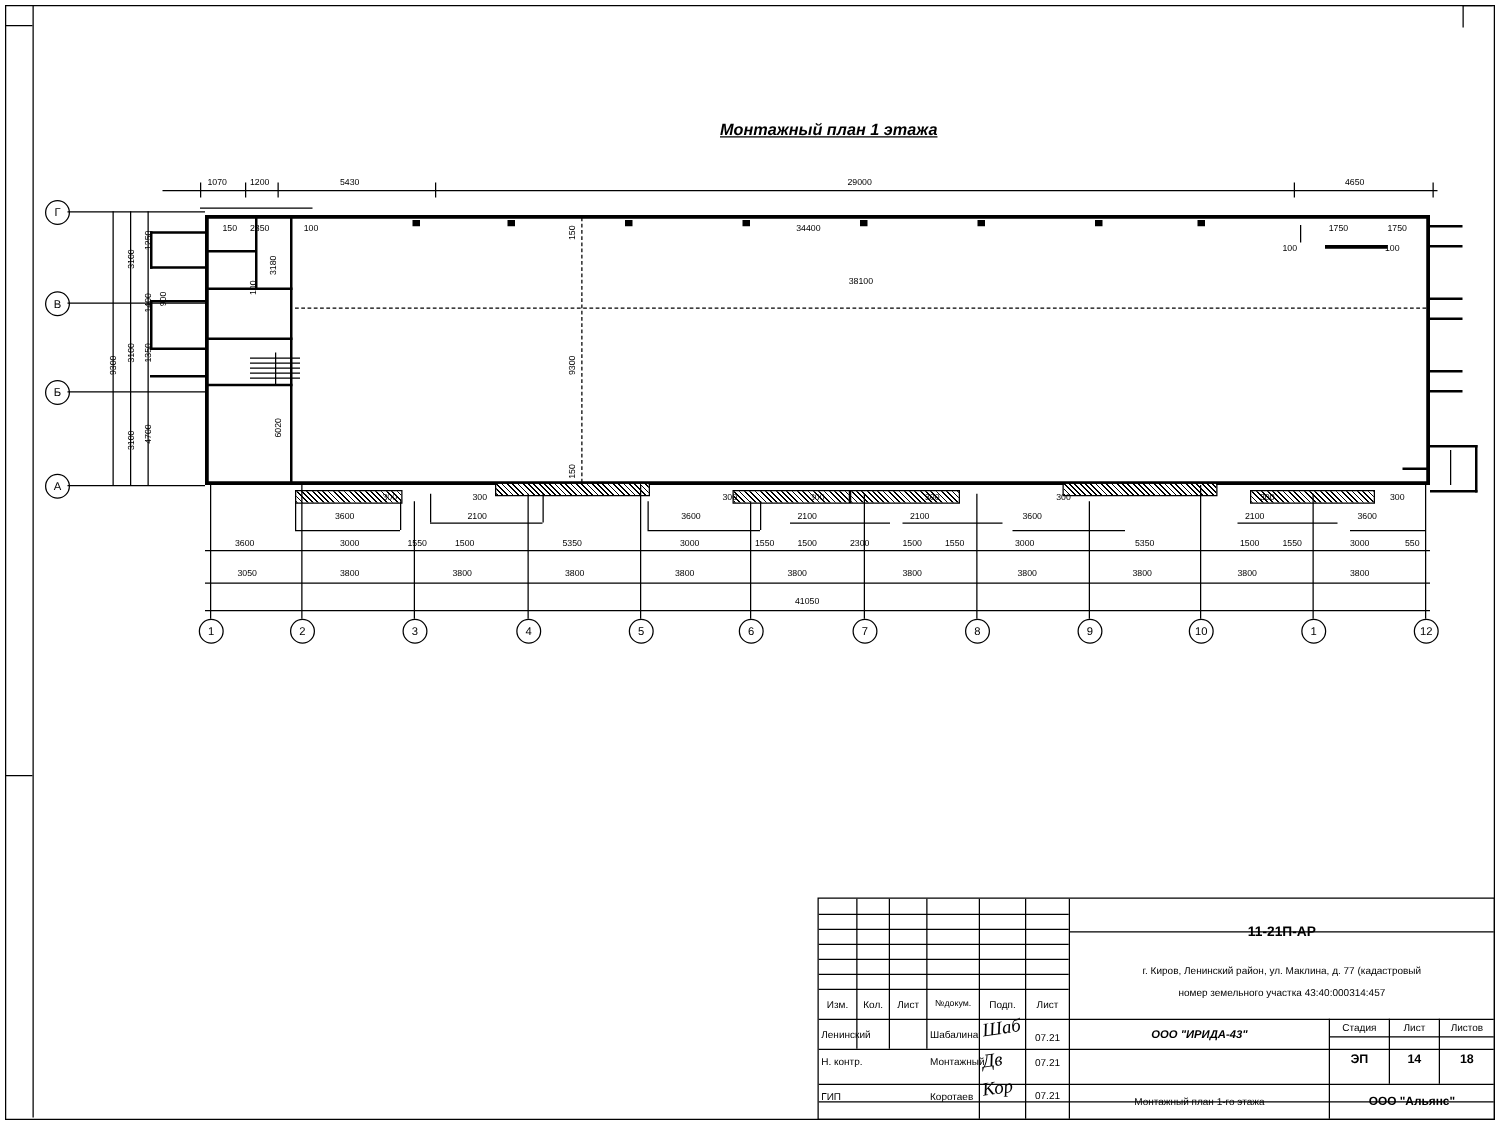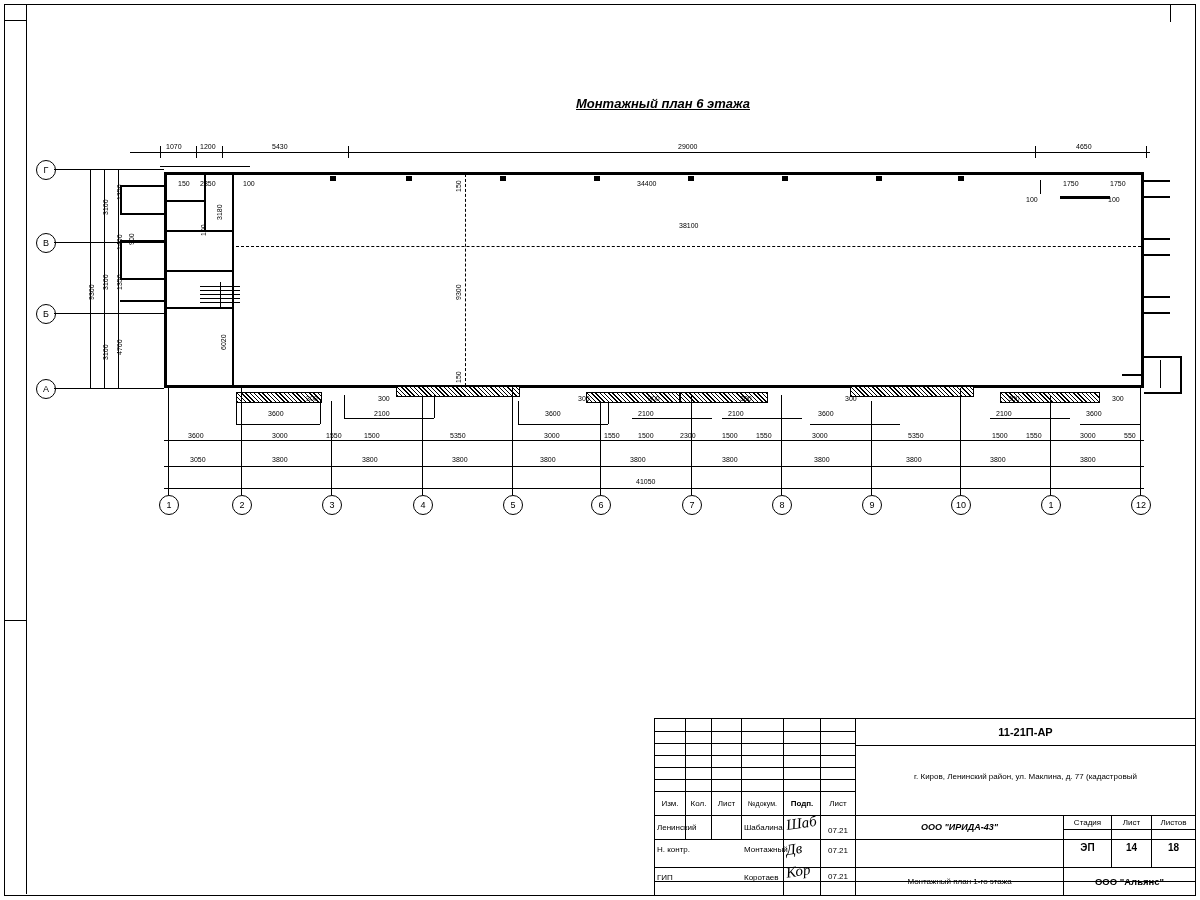--- a/index.html
+++ b/index.html
@@ -33,21 +33,21 @@
 
 <div class="sheet">
 
   <div class="frame-outer"></div>
   <div class="frame-left-band"></div>
   <div class="band-tick" style="top:20px;"></div>
   <div class="band-tick" style="top:620px;"></div>
   <div class="hl" style="left:1170px;top:4px;width:24px;"></div>
   <div class="vl" style="left:1170px;top:4px;height:18px;"></div>
 
-  <div class="title">Монтажный план 6 этажа</div>
+  <div class="title">Монтажный план 1 этажа</div>
 
   <div class="circ" style="left:36px;top:160px;">Г</div>
   <div class="circ" style="left:36px;top:233px;">В</div>
   <div class="circ" style="left:36px;top:304px;">Б</div>
   <div class="circ" style="left:36px;top:379px;">А</div>
 
   <div class="hl" style="left:54px;top:169px;width:110px;"></div>
   <div class="hl" style="left:54px;top:242px;width:110px;"></div>
   <div class="hl" style="left:54px;top:313px;width:110px;"></div>
   <div class="hl" style="left:54px;top:388px;width:110px;"></div>
@@ -267,30 +267,31 @@
     <div class="sl" style="left:30px;top:0;width:1px;height:120px;"></div>
     <div class="sl" style="left:56px;top:0;width:1px;height:120px;"></div>
     <div class="sl" style="left:86px;top:0;width:1px;height:120px;"></div>
     <div class="sl" style="left:128px;top:0;width:1px;height:176px;"></div>
     <div class="sl" style="left:165px;top:0;width:1px;height:176px;"></div>
     <div class="sl" style="left:200px;top:0;width:1px;height:176px;"></div>
     <div class="sl" style="left:408px;top:96px;width:1px;height:80px;"></div>
     <div class="sl" style="left:456px;top:96px;width:1px;height:52px;"></div>
     <div class="sl" style="left:496px;top:96px;width:1px;height:52px;"></div>
 
-    <div class="cell c b" style="left:201px;top:0;width:339px;height:26px;font-size:11px;">11-21П-АР</div>
+    <div class="cell c b" style="left:201px;top:14px;width:339px;height:26px;font-size:11px;">11-21П-АР</div>
     <div class="sl" style="left:201px;top:26px;width:339px;height:1px;"></div>
 
     <div class="cell c" style="left:201px;top:46px;width:339px;height:22px;font-size:8px;">г. Киров, Ленинский район, ул. Маклина, д. 77 (кадастровый</div>
+    <div class="cell c" style="left:201px;top:64px;width:339px;height:22px;font-size:8px;">номер земельного участка 43:40:000314:457</div>
 
     <div class="cell c" style="left:0;top:72px;width:30px;height:24px;">Изм.</div>
     <div class="cell c" style="left:31px;top:72px;width:25px;height:24px;">Кол.</div>
     <div class="cell c" style="left:57px;top:72px;width:29px;height:24px;">Лист</div>
     <div class="cell c" style="left:87px;top:72px;width:41px;height:24px;font-size:7px;">№докум.</div>
-    <div class="cell c" style="left:129px;top:72px;width:36px;height:24px;font-weight:bold;">Подп.</div>
+    <div class="cell c" style="left:129px;top:72px;width:36px;height:24px;">Подп.</div>
     <div class="cell c" style="left:166px;top:72px;width:34px;height:24px;">Лист</div>
 
     <div class="cell" style="left:0;top:96px;width:86px;height:24px;">Ленинский</div>
     <div class="cell" style="left:87px;top:96px;width:41px;height:24px;">Шабалина</div>
     <div class="cell c" style="left:166px;top:104px;width:34px;height:14px;">07.21</div>
 
     <div class="cell" style="left:0;top:120px;width:86px;height:20px;">Н. контр.</div>
     <div class="cell" style="left:87px;top:120px;width:41px;height:20px;">Монтажный</div>
     <div class="cell c" style="left:166px;top:124px;width:34px;height:14px;">07.21</div>
 

